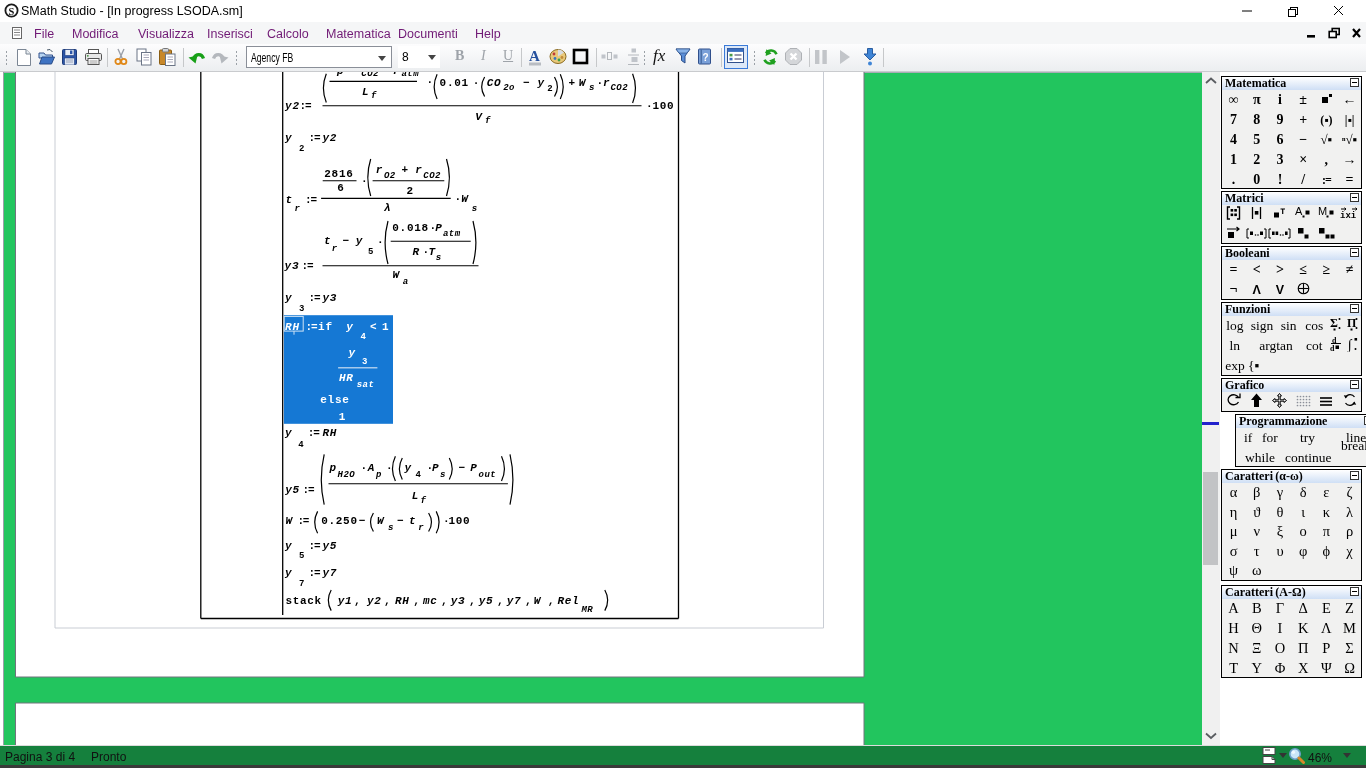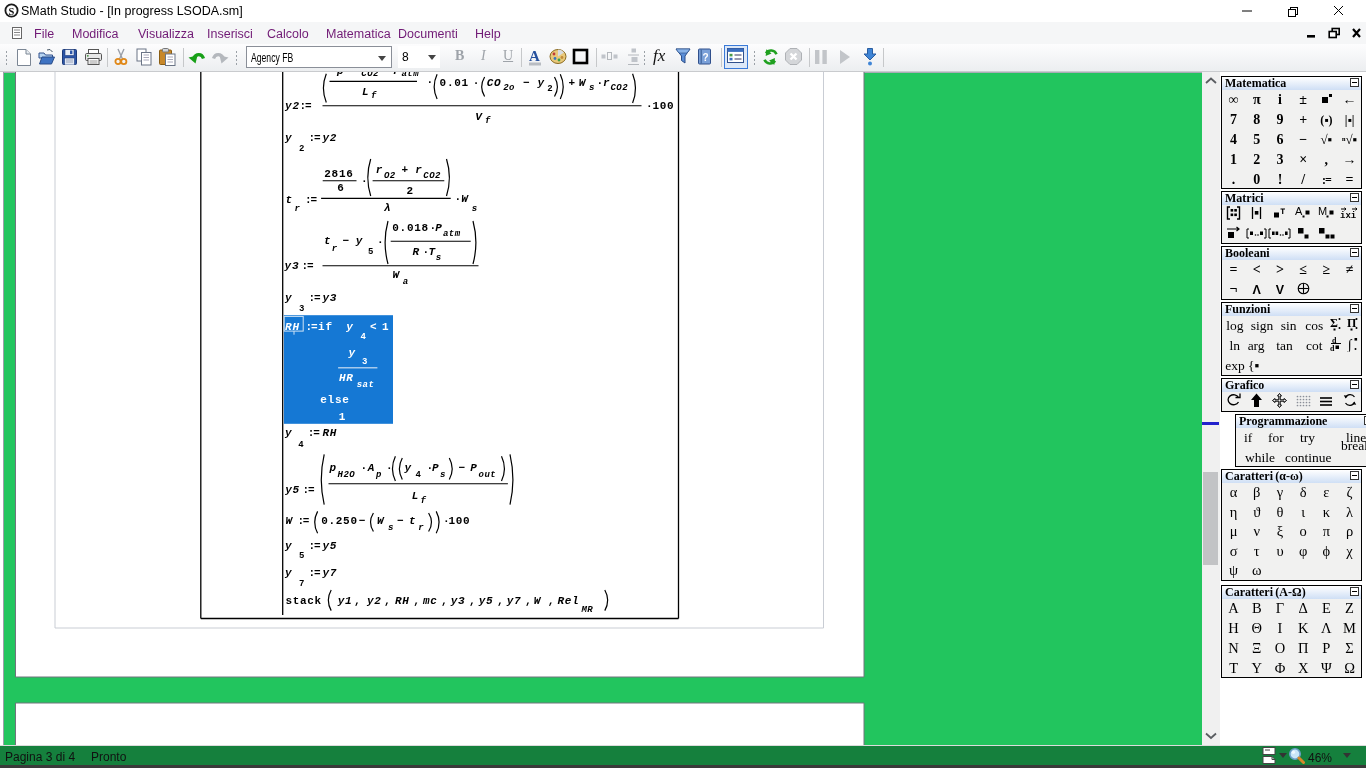--- a/index.html
+++ b/index.html
@@ -562,21 +562,21 @@
               </svg></span>
             <span style="width:17px;text-align:center"><svg width="13" height="15" viewBox="0 0 13 15">
                 <text x="1" y="11" style="font-family:'Liberation Serif';font-size:12px;font-weight:bold">Π</text>
                 <circle cx="10.5" cy="3" r="1"></circle>
                 <circle cx="10.5" cy="12" r="1"></circle>
                 <rect x="4.5" y="12.5" width="2" height="2" fill="#000"></rect>
               </svg></span>
           </div>
           <div style="display:flex;height:20px;align-items:center;font-family:'Liberation Serif';font-size:13.5px;">
             <span style="width:26px;text-align:center">ln</span>
-            <span style="width:29px;text-align:left">arg</span>
+            <span style="width:29px;text-align:right">arg</span>
             <span style="width:25px;text-align:left">tan</span>
             <span style="width:27px;text-align:center">cot</span>
             <span style="width:17px;text-align:center"><svg width="14" height="15" viewBox="0 0 14 15">
                 <text x="3" y="6.5" style="font-family:'Liberation Serif';font-size:8px;font-weight:bold">d</text>
                 <line x1="2" y1="7.5" x2="12" y2="7.5" stroke="#000"></line>
                 <text x="1" y="14.5" style="font-family:'Liberation Serif';font-size:8px;font-weight:bold">d</text>
                 <rect x="6.5" y="9.5" width="3.5" height="3.5" fill="#000"></rect>
               </svg></span>
             <span style="width:17px;text-align:center"><svg width="12" height="16" viewBox="0 0 12 16">
                 <text x="1" y="13" style="font-family:'Liberation Serif';font-size:14px;font-weight:bold">∫</text>
@@ -632,21 +632,21 @@
             <span class="pc"><svg width="14" height="14" viewBox="0 0 14 14">
                 <path d="M 11.5 4 A 5 4.6 0 0 0 2.5 4.6 M 2.5 10 A 5 4.6 0 0 0 11.5 9.4" fill="none" stroke="#000" stroke-width="1.2"></path>
                 <path d="M 0.8 2.2 L 2.6 5.4 L 5 2.8 Z M 13.2 11.8 L 11.4 8.6 L 9 11.2 Z" fill="#000"></path>
               </svg></span>
           </div>
         </div>
         <div class="sect" style="top:341.5px;height:53px;margin-left:14px;">
           <div class="shead">Programmazione<span class="smin"></span></div>
           <div style="position:relative;height:40px;font-family:'Liberation Serif';font-size:13.5px;">
             <span style="position:absolute;left:8px;top:2px">if</span>
-            <span style="position:absolute;left:32px;top:2px">for</span>
+            <span style="position:absolute;left:26px;top:2px">for</span>
             <span style="position:absolute;left:64px;top:2px">try</span>
             <span style="position:absolute;left:110px;top:2px">line</span>
             <span style="position:absolute;left:9px;top:22px">while</span>
             <span style="position:absolute;left:49px;top:22px">continue</span>
             <span style="position:absolute;left:105px;top:10px">break</span>
           </div>
         </div>
         <div class="sect" style="top:396.5px;height:112px;">
           <div class="shead">Caratteri (α-ω)<span class="smin"></span></div>
           <div class="prow" style="height:19.6px;font-size:14.5px;">

